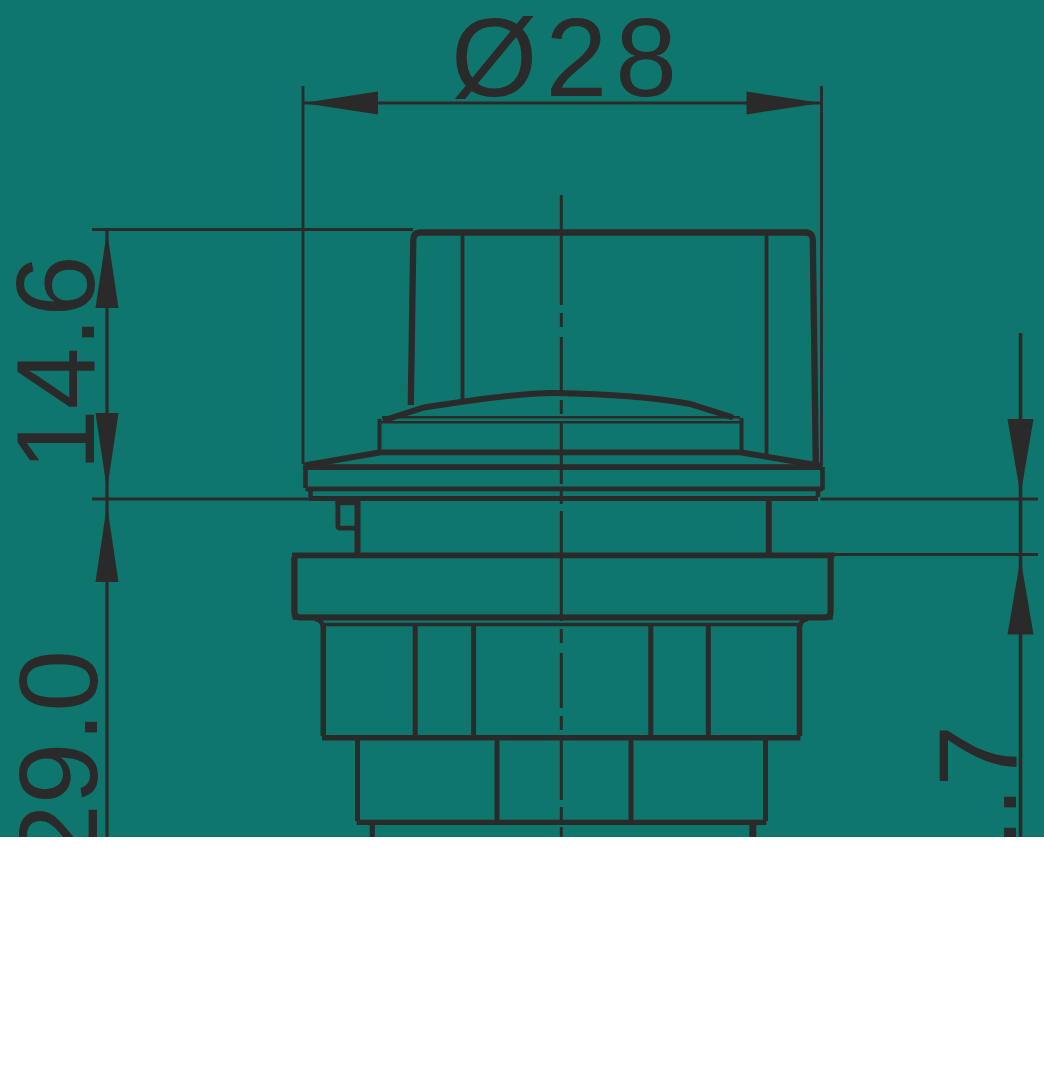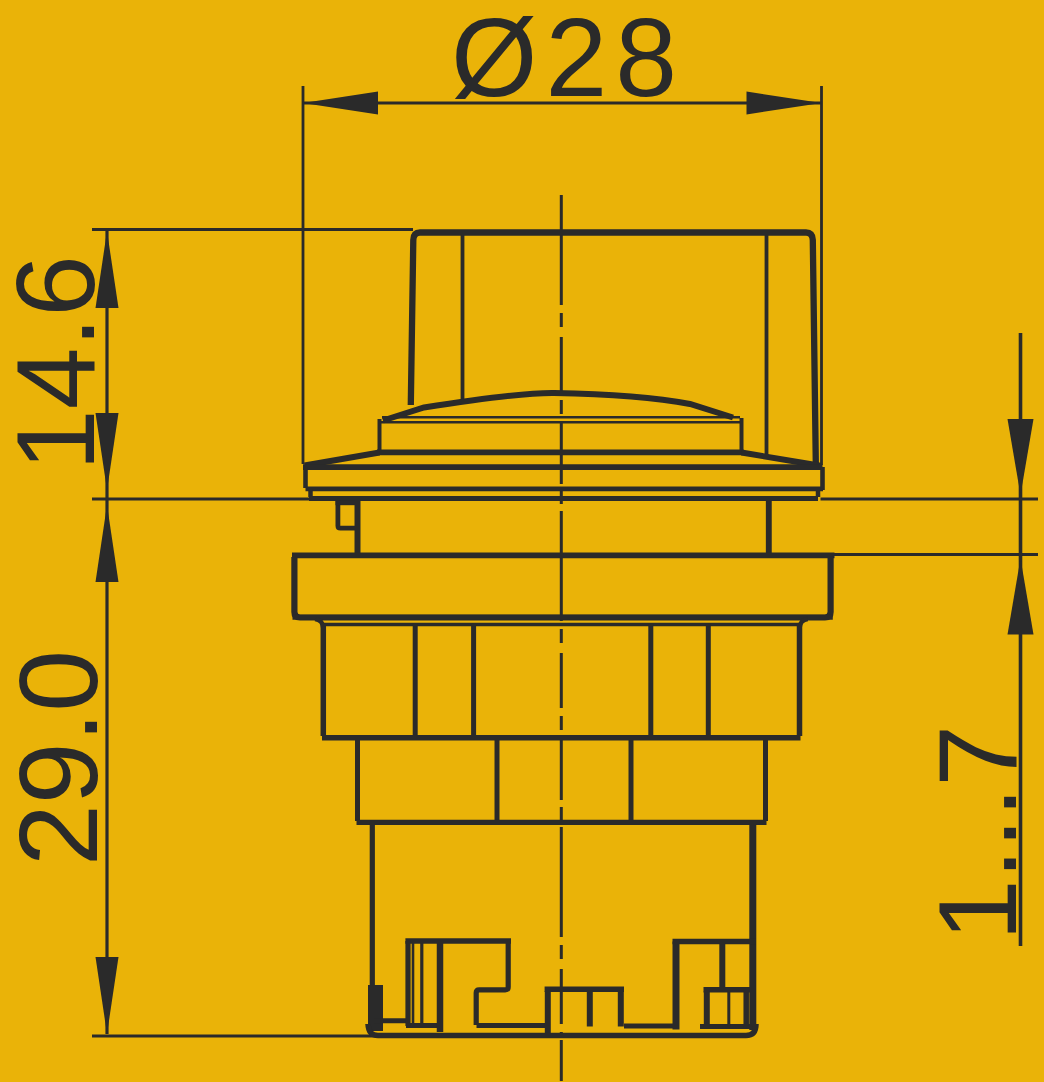--- a/index.html
+++ b/index.html
@@ -1,16 +1,16 @@
 <!DOCTYPE html>
 <html><head>
 <meta charset="utf-8">
 <style>
   html,body{margin:0;padding:0;background:#ffffff;}
-  #page{width:1044px;height:1082px;position:relative;background:#eab308;overflow:hidden;}
+  #page{width:1044px;height:837px;position:relative;background:#0f766e;overflow:hidden;}
   svg{position:absolute;top:0;left:0;}
   text{font-family:"Liberation Sans", sans-serif;fill:#2a2a2a;}
 </style>
 </head>
 <body>
 <div id="page">
 <svg width="1044" height="1082" viewBox="0 0 1044 1082">
 <g stroke="#2a2a2a" fill="none" stroke-linecap="butt">
 
 <line x1="561.3" y1="195" x2="561.3" y2="1036" stroke-width="3" stroke-dasharray="110 8 14 10 55 8 14 8 62 7 13 7"></line>

